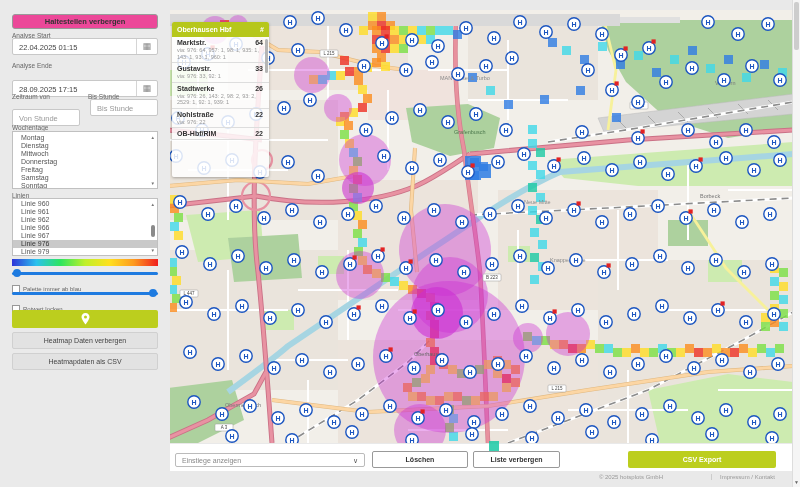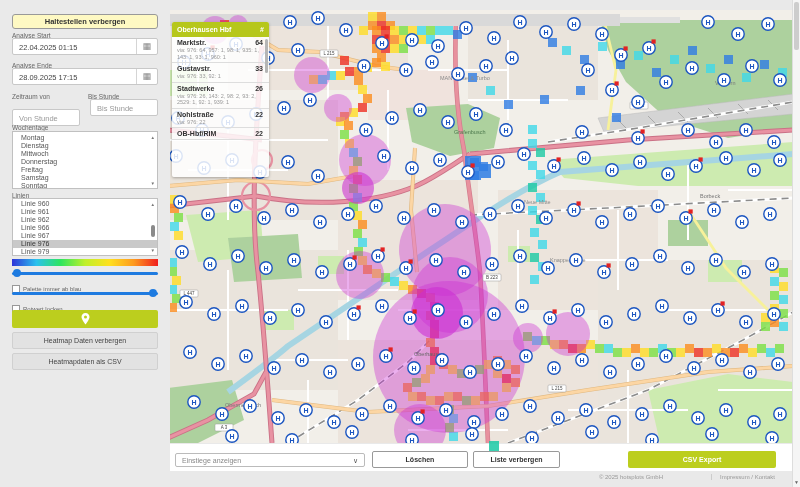--- a/index.html
+++ b/index.html
@@ -1,20 +1,20 @@
 <!DOCTYPE html>
 <html><head>
 <meta charset="utf-8">
 <style>
   html,body{margin:0;padding:0;}
   body{font-family:"Liberation Sans",sans-serif;}
   #page{position:relative;width:800px;height:487px;background:#e9e9e9;overflow:hidden;}
   
   #sidebar{position:absolute;left:0;top:0;width:170px;height:487px;background:#eaeaea;z-index:30;}
-  .sb-btn{position:absolute;left:12px;width:146px;background:#fef9c3;border:1px solid #999;border-radius:3px;
+  .sb-btn{position:absolute;left:12px;width:146px;background:#ec4899;border:1px solid #999;border-radius:3px;
           font-size:7.5px;font-weight:bold;color:#333;text-align:center;box-sizing:border-box;}
   .sb-label{position:absolute;left:12px;font-size:6.5px;color:#666;}
   .sb-input{position:absolute;left:12px;width:146px;height:17px;background:#fff;border:1px solid #c8c8c8;
             border-radius:2px;box-sizing:border-box;font-size:7.5px;color:#444;}
   .sb-input .val{position:absolute;left:6px;top:4px;}
   .cal{position:absolute;right:0;top:0;width:20px;height:15px;border-left:1px solid #d5d5d5;text-align:center;
        color:#888;font-size:9px;line-height:15px;}
   .half{width:68px !important;}
   .ph{color:#9a9a9a;}
   .listbox{position:absolute;left:12px;width:146px;background:#fff;border:1px solid #c0c0c0;box-sizing:border-box;overflow:hidden;}
@@ -69,21 +69,21 @@
   <div id="sidebar">
     <div class="sb-btn" style="top:14px;height:15px;line-height:14px;">Haltestellen verbergen</div>
 
     <div class="sb-label" style="top:32px;">Analyse Start</div>
     <div class="sb-input" style="top:38px;">
       <span class="val">22.04.2025 01:15</span>
       <span class="cal">▦</span>
     </div>
 
     <div class="sb-label" style="top:62px;">Analyse Ende</div>
-    <div class="sb-input" style="top:68px;padding-left:45px;">
+    <div class="sb-input" style="top:80px;padding-left:45px;">
       <span class="val">28.09.2025 17:15</span>
       <span class="cal">▦</span>
     </div>
 
     <div class="sb-label" style="top:93px;">Zeitraum von</div>
     <div class="sb-label" style="top:93px;left:88px;">Bis Stunde</div>
     <div class="sb-input half" style="top:109px;text-align:center;">
       <span class="val ph">Von Stunde</span>
     </div>
     <div class="sb-input half" style="top:99px;left:90px;">

